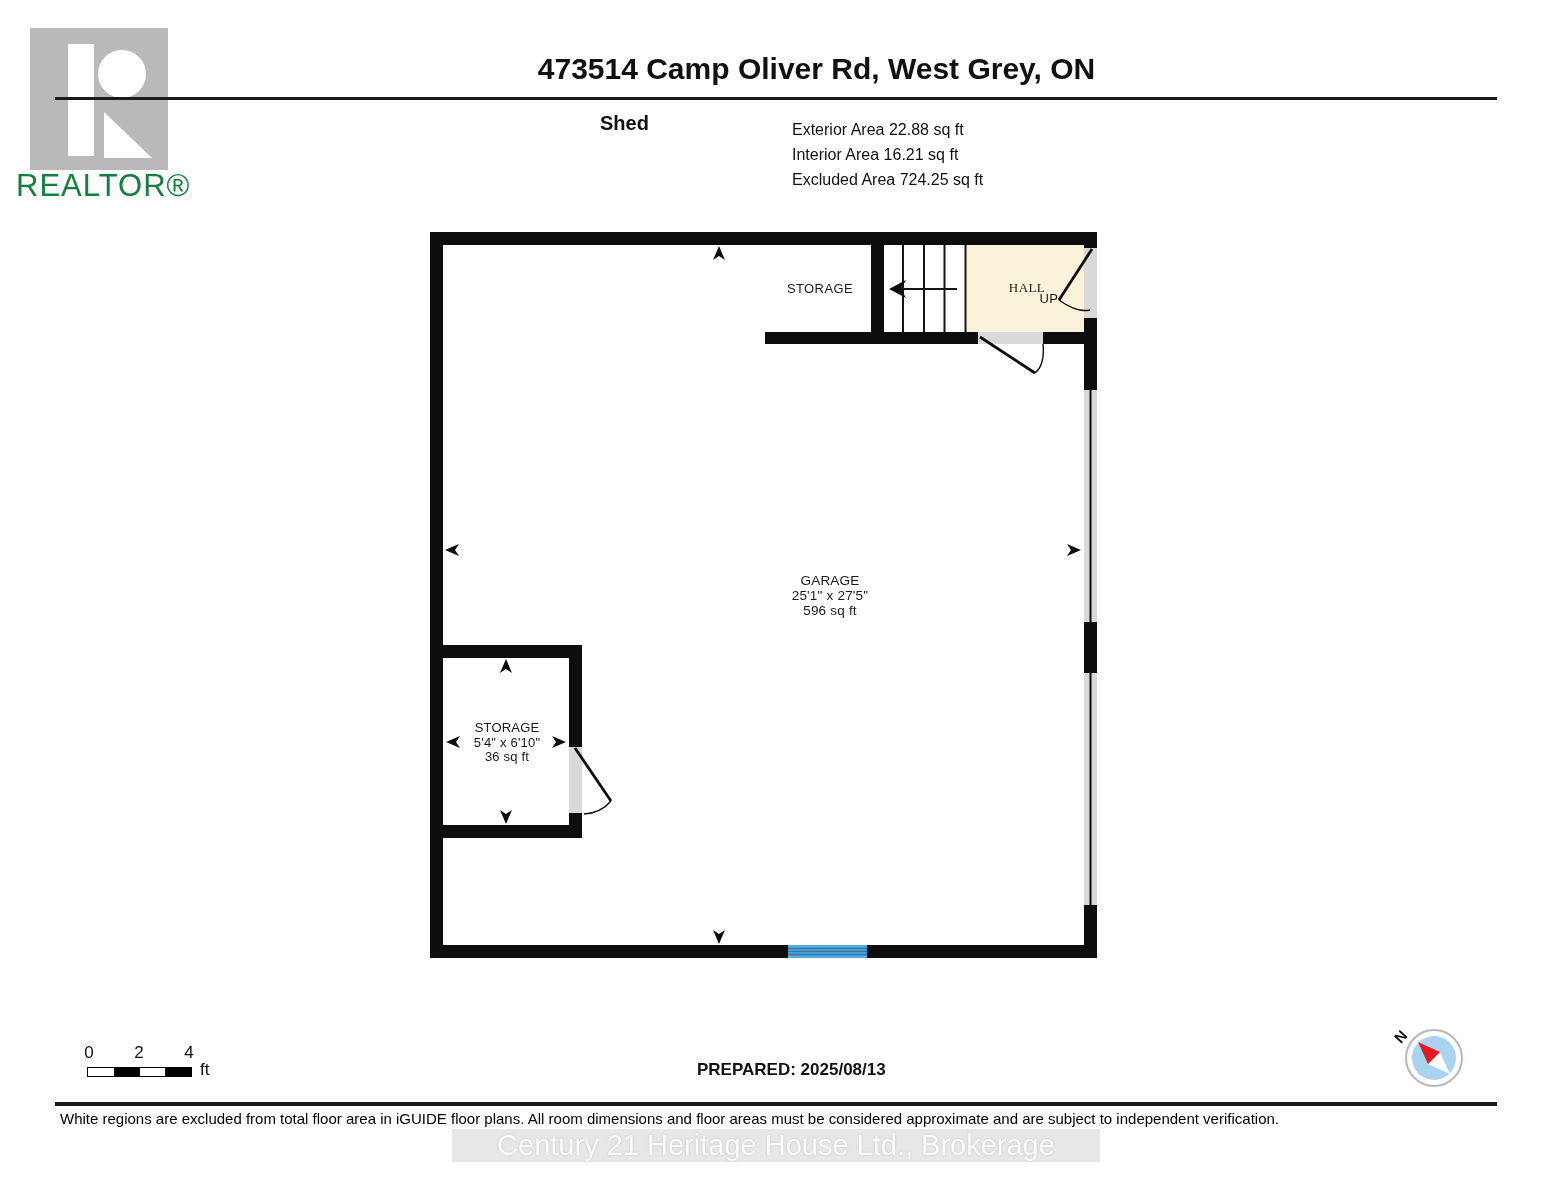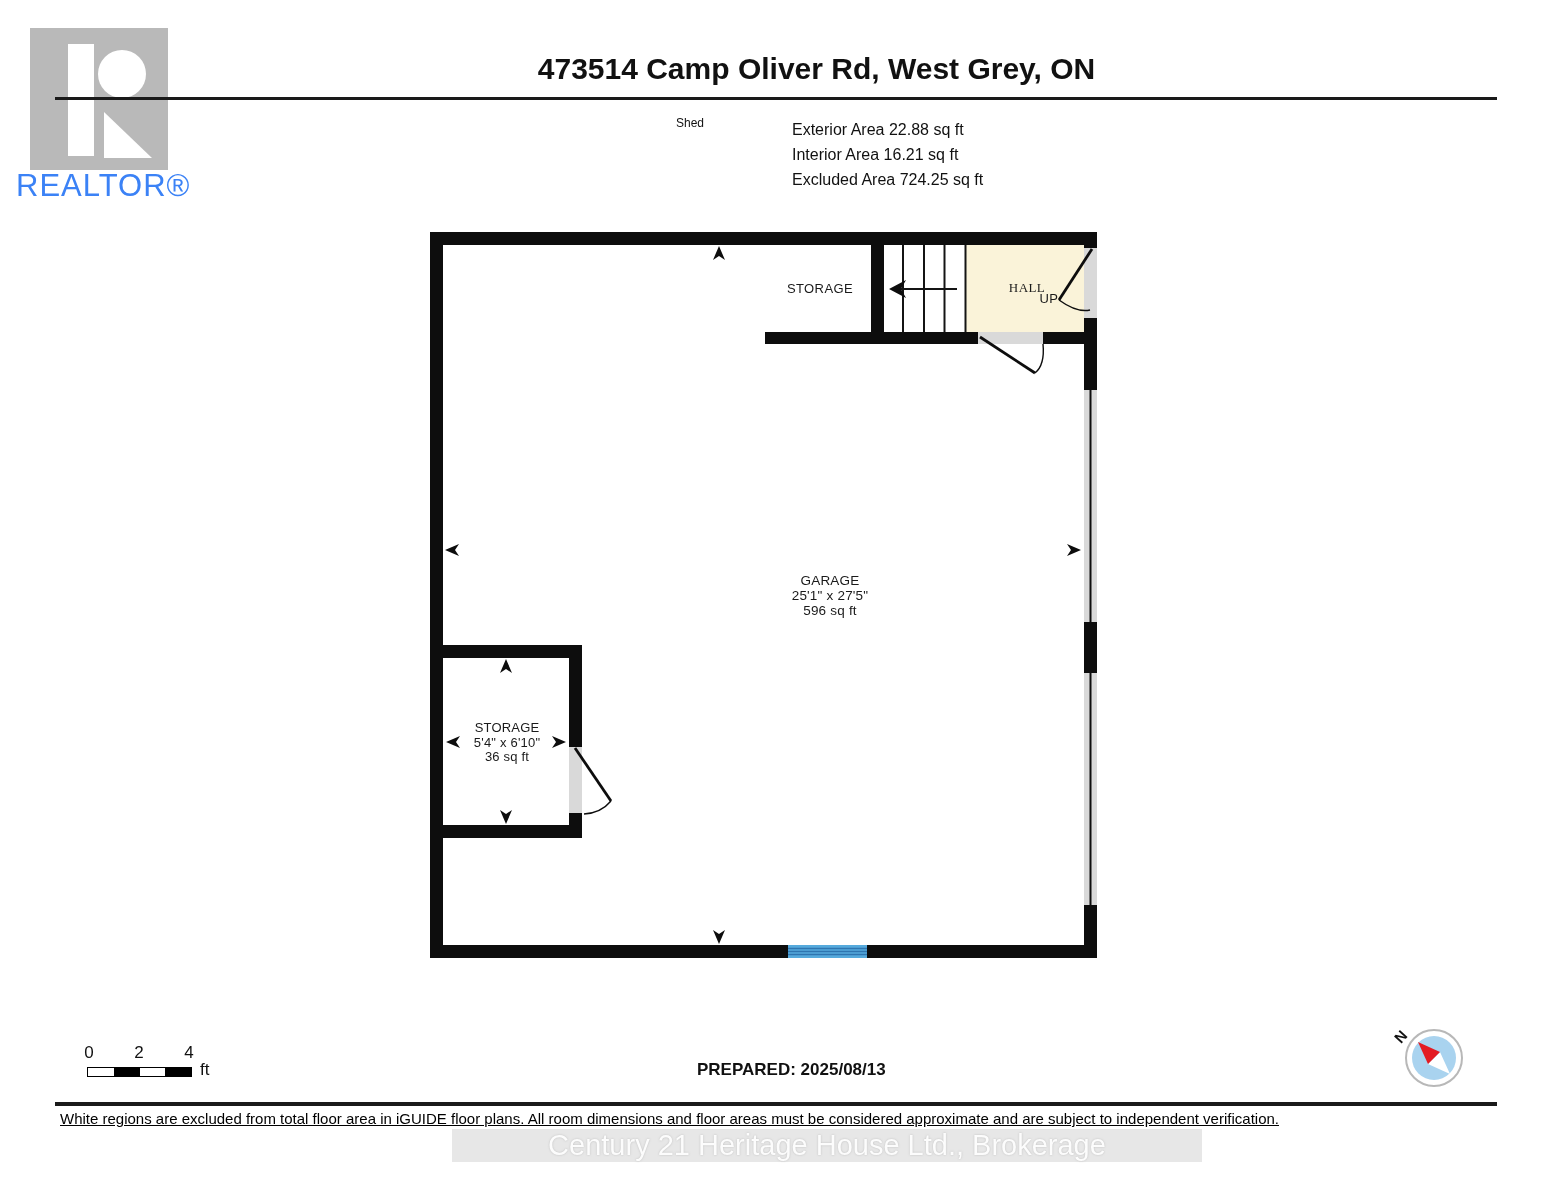--- a/index.html
+++ b/index.html
@@ -1,24 +1,24 @@
 <!DOCTYPE html>
 <html><head>
 <meta charset="utf-8">
 <style>
   html,body{margin:0;padding:0;background:#ffffff;}
   body{width:1553px;height:1200px;position:relative;overflow:hidden;
        font-family:"Liberation Sans", sans-serif;color:#111;}
   .abs{position:absolute;}
   
   .logo-box{left:30px;top:28px;width:138px;height:142px;}
-  .logo-text{left:16px;top:168px;width:190px;font-size:31px;letter-spacing:1px;color:#3b82f6;}
+  .logo-text{left:16px;top:168px;width:190px;font-size:31px;letter-spacing:1px;color:#15803d;}
   .page-title{left:0;top:52px;width:1553px;text-align:center;font-size:30px;font-weight:bold;line-height:34px;padding-left:40px;}
   .header-rule{left:55px;top:97px;width:1442px;height:3px;background:#1a1a1a;}
-  .summary-label{left:600px;top:111px;width:180px;text-align:center;font-size:12px;font-weight:normal;line-height:25px;}
+  .summary-label{left:600px;top:111px;width:180px;text-align:left;font-size:20px;font-weight:bold;line-height:25px;}
   .summary-rows{left:792px;top:111px;font-size:16px;line-height:25px;margin-top:6px;}
   
   .plan-svg{left:420px;top:225px;width:690px;height:750px;}
   .wall{fill:#0d0d0d;}
   .opening{fill:#d9d9d9;}
   .win-line{stroke:#0d0d0d;stroke-width:2;}
   .tread{stroke:#141414;stroke-width:2;}
   .leaf{stroke:#0d0d0d;stroke-width:2.8;fill:none;}
   .swing{stroke:#0d0d0d;stroke-width:1.4;fill:none;}
   .dart{fill:#0d0d0d;}
@@ -37,22 +37,22 @@
   .bar span{flex:1;}
   .seg-w{background:#fff;} .seg-b{background:#000;}
   .unit{left:200px;top:1060px;font-size:17px;}
   
   .prepared{left:697px;top:1060px;width:215px;text-align:left;font-size:17px;font-weight:bold;}
   
   .compass-svg{left:1392px;top:1022px;width:82px;height:74px;}
   .north{left:1395px;top:1028px;font-size:15px;font-weight:bold;transform:rotate(-48deg);}
   
   .footer-rule{left:55px;top:1102px;width:1442px;height:4px;background:#1a1a1a;}
-  .disclaimer{left:60px;top:1110px;width:1300px;font-size:15px;color:#000;text-decoration:underline;}
-  .watermark{left:452px;top:1129px;width:750px;height:33px;line-height:33px;text-align:center;
+  .disclaimer{left:60px;top:1110px;width:1300px;font-size:15px;color:#000;}
+  .watermark{left:452px;top:1129px;width:648px;height:33px;line-height:33px;text-align:center;
              background:rgba(195,195,195,0.40);color:rgba(255,255,255,0.95);font-size:29px;
              white-space:nowrap;text-shadow:0 0 2px rgba(150,150,150,0.55);}
 </style>
 </head>
 <body>
 
 <svg class="abs logo-box" viewBox="0 0 138 142">
   <rect x="0" y="0" width="138" height="142" fill="#b9b9b9"></rect>
   <rect x="38" y="16" width="26" height="112" fill="#ffffff"></rect>
   <circle cx="92" cy="46" r="24" fill="#ffffff"></circle>

